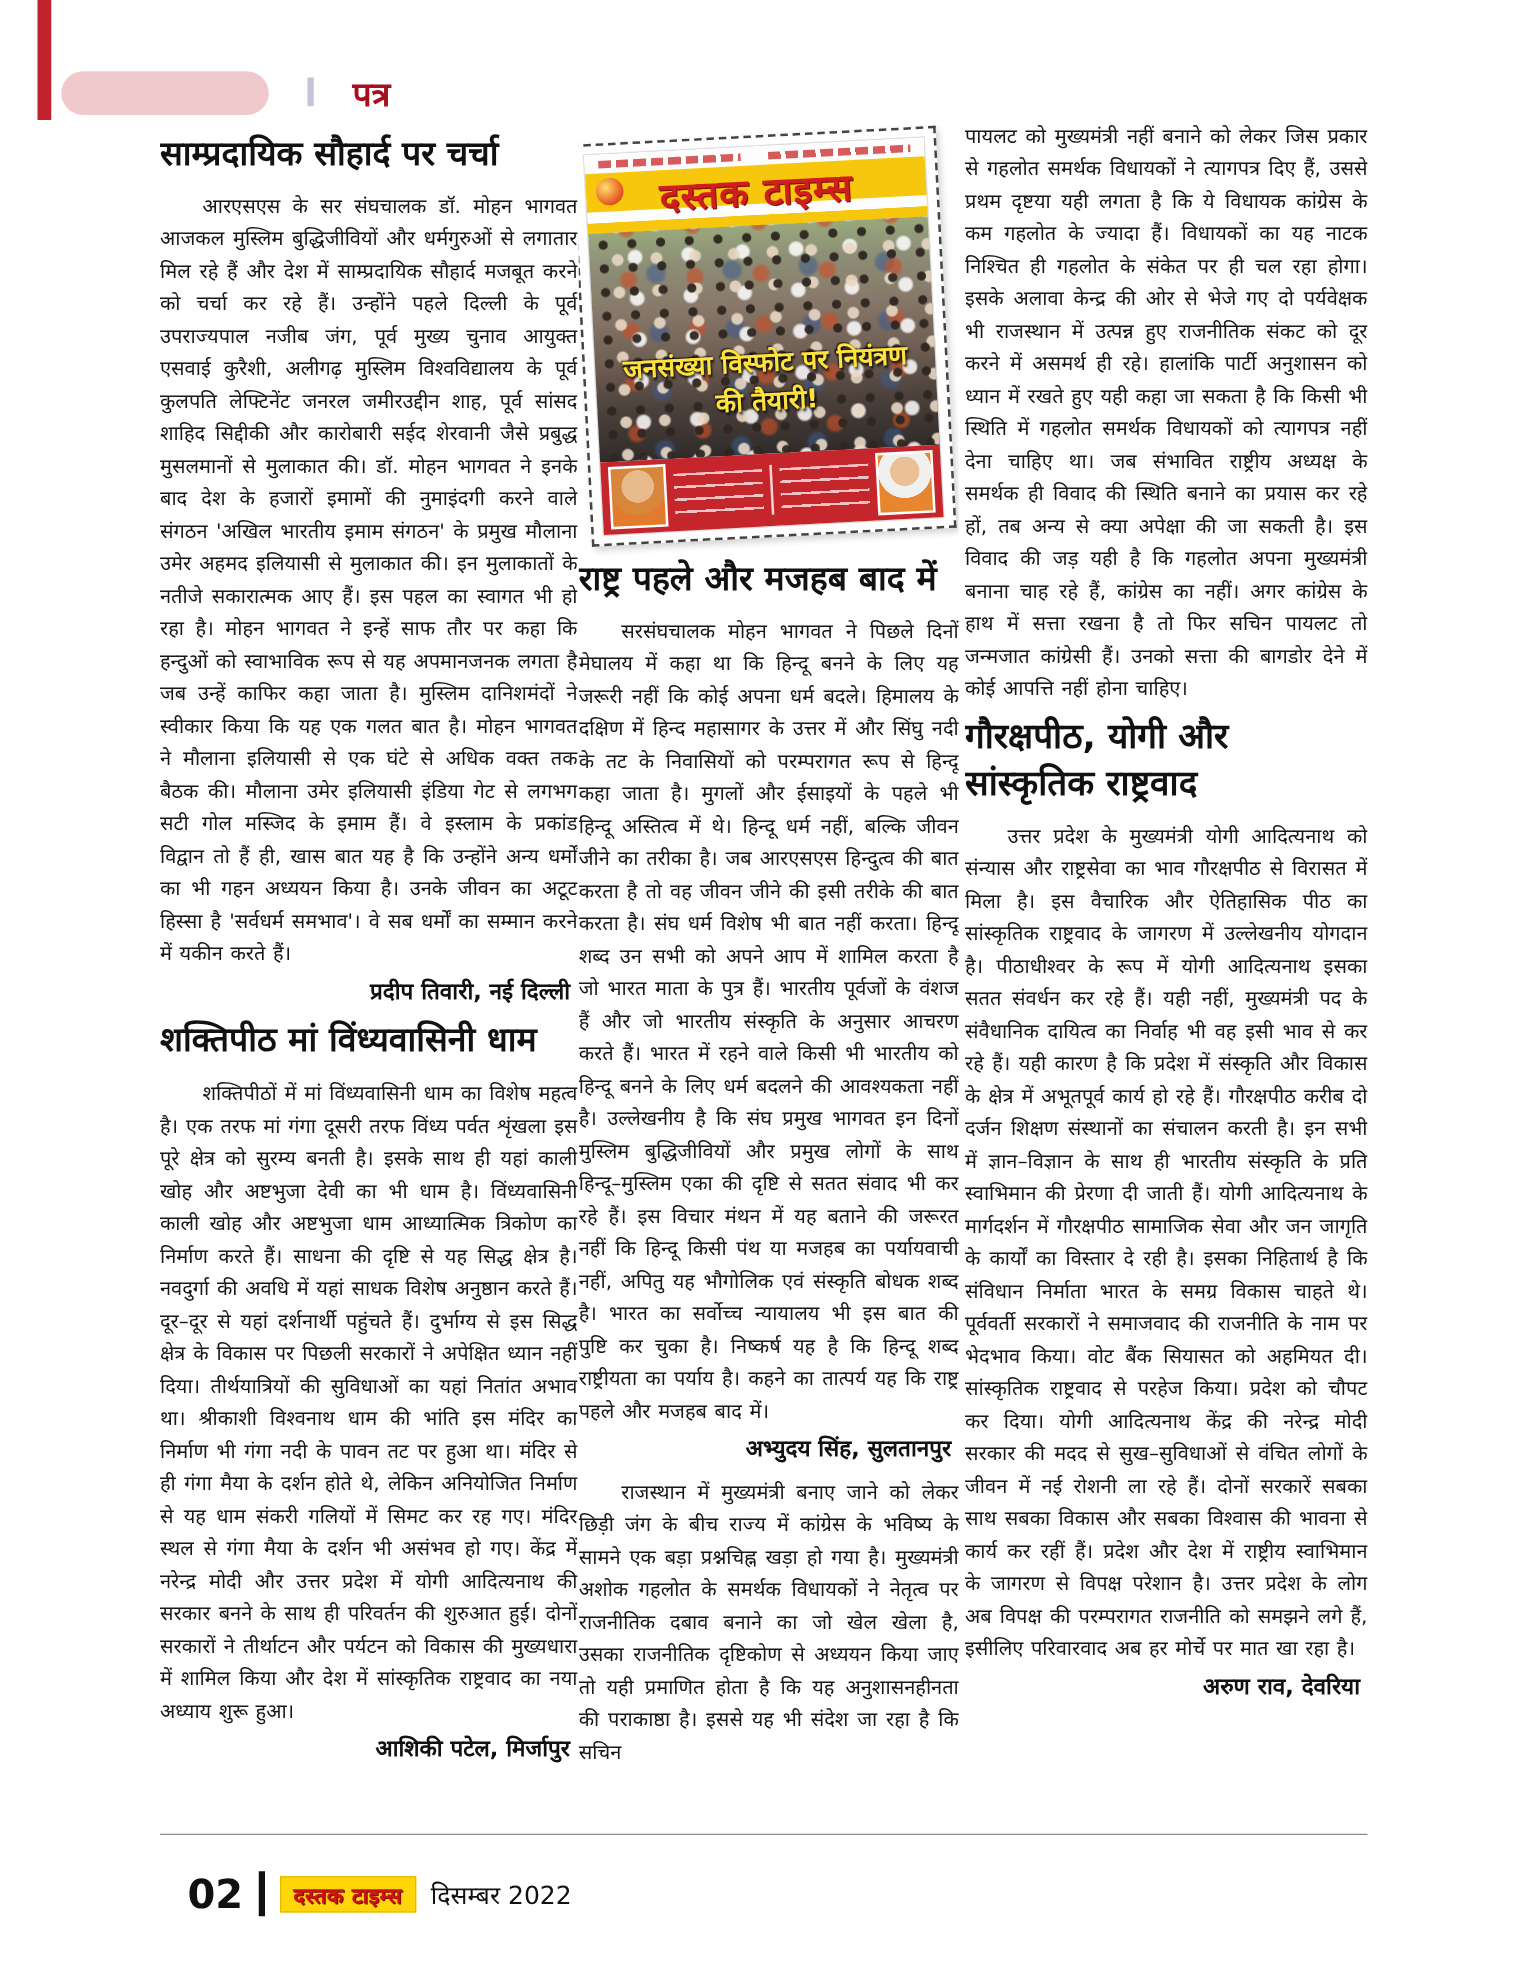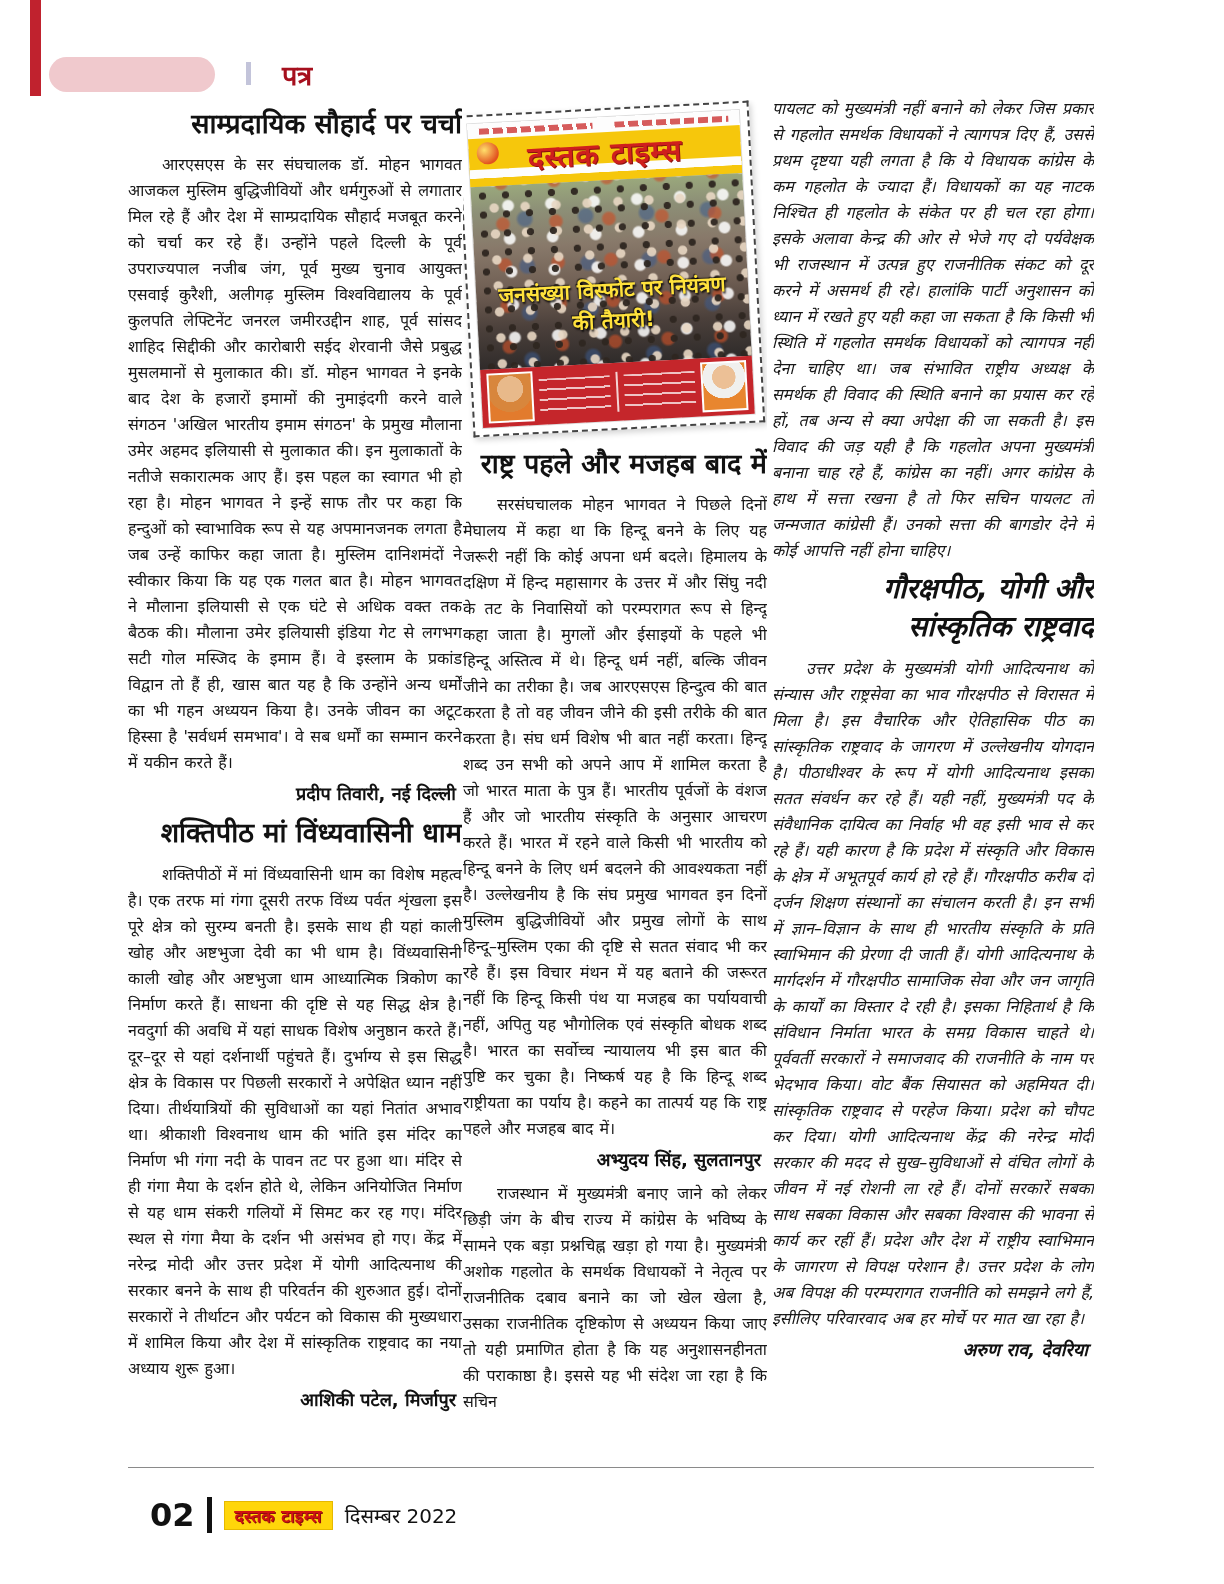--- a/index.html
+++ b/index.html
@@ -12,23 +12,23 @@
   
   .edge-red { position:absolute; left:30px; top:0; width:11px; height:96px; background:#c0222e; }
   .hdr-pill { position:absolute; left:49px; top:57px; width:166px; height:35px; border-radius:18px; background:#f0c9cd; }
   .hdr-div  { position:absolute; left:246px; top:62px; width:5px; height:23px; background:#c3c4da; }
   .hdr-label{ position:absolute; left:282px; top:56px; width:120px; 
               font-size:27px; font-weight:bold; color:#a6101e; }
   
   .col { position:absolute; top:100px; height:1372px; overflow:hidden; }
   .col1 { left:128px;  width:334px; }
   .col2 { left:463px;  width:304px; }
-  .col3 { left:772px;  width:322px; top:96px;font-style:italic; }
+  .col3 { left:772px;  width:322px; top:96px; }
   h2.letter-title {
-    font-size:27px; font-weight:bold; color:#111; text-align:right;
+    font-size:27px; font-weight:bold; color:#111; text-align:left;
     line-height:1.35; margin:6px 0 10px 0; letter-spacing:0;
   }
   h2.two-line { font-size:28px; }
   p.body {
     font-size:16px; line-height:26px; text-align:justify; color:#161616;
     text-indent:34px; word-spacing:1px;
   }
   p.body.cont { text-indent:0; }
   p.sig {
     font-size:18px; font-weight:bold; text-align:right; color:#111;

